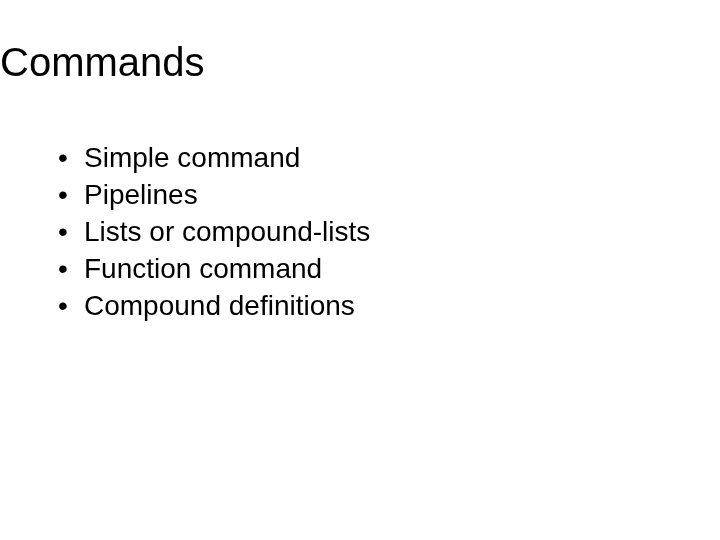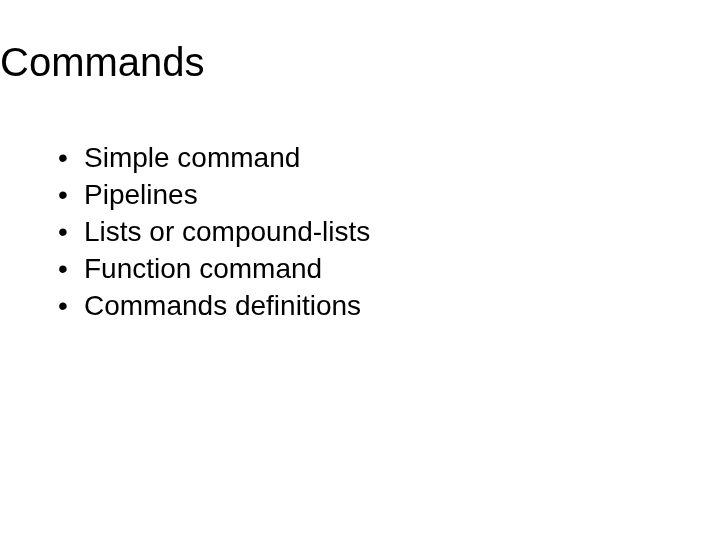--- a/index.html
+++ b/index.html
@@ -68,16 +68,16 @@
     <div class="bullet-row">
       <span class="bullet-dot">•</span>
       <span class="bullet-text">Lists or compound-lists</span>
     </div>
     <div class="bullet-row">
       <span class="bullet-dot">•</span>
       <span class="bullet-text">Function command</span>
     </div>
     <div class="bullet-row">
       <span class="bullet-dot">•</span>
-      <span class="bullet-text">Commands definitions</span>
+      <span class="bullet-text">Compound definitions</span>
     </div>
   </div>
 </div>
 
 </body></html>

